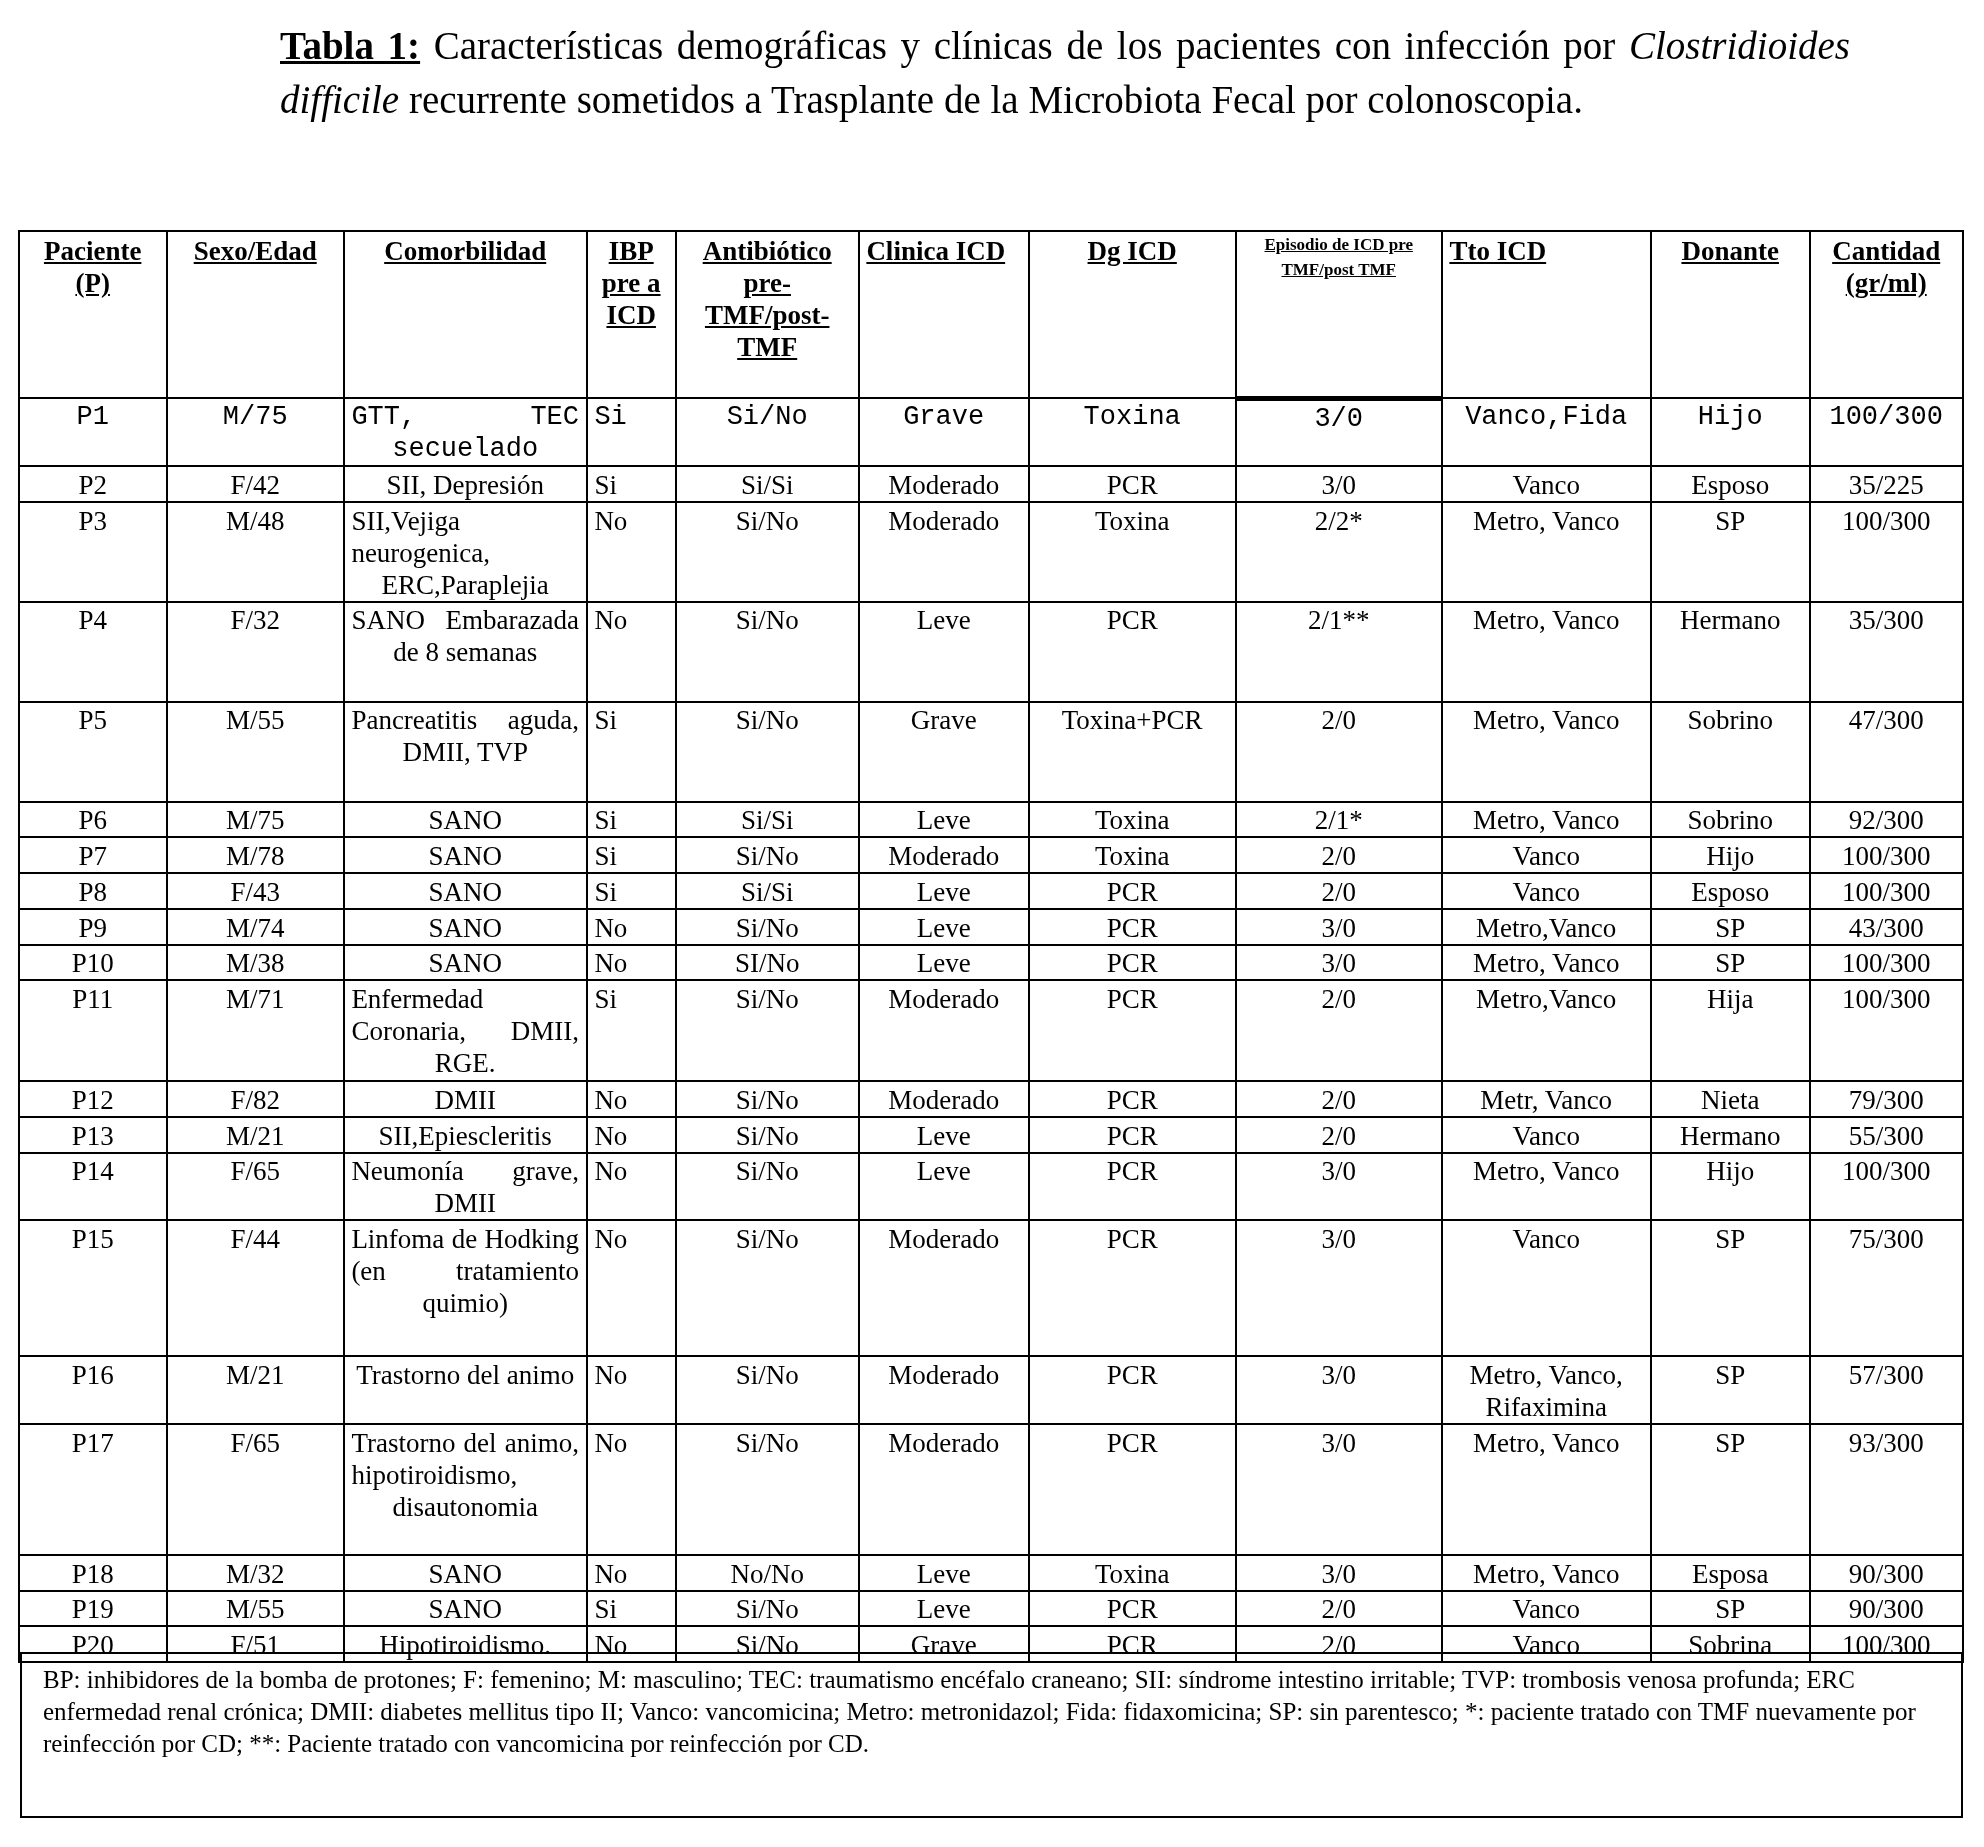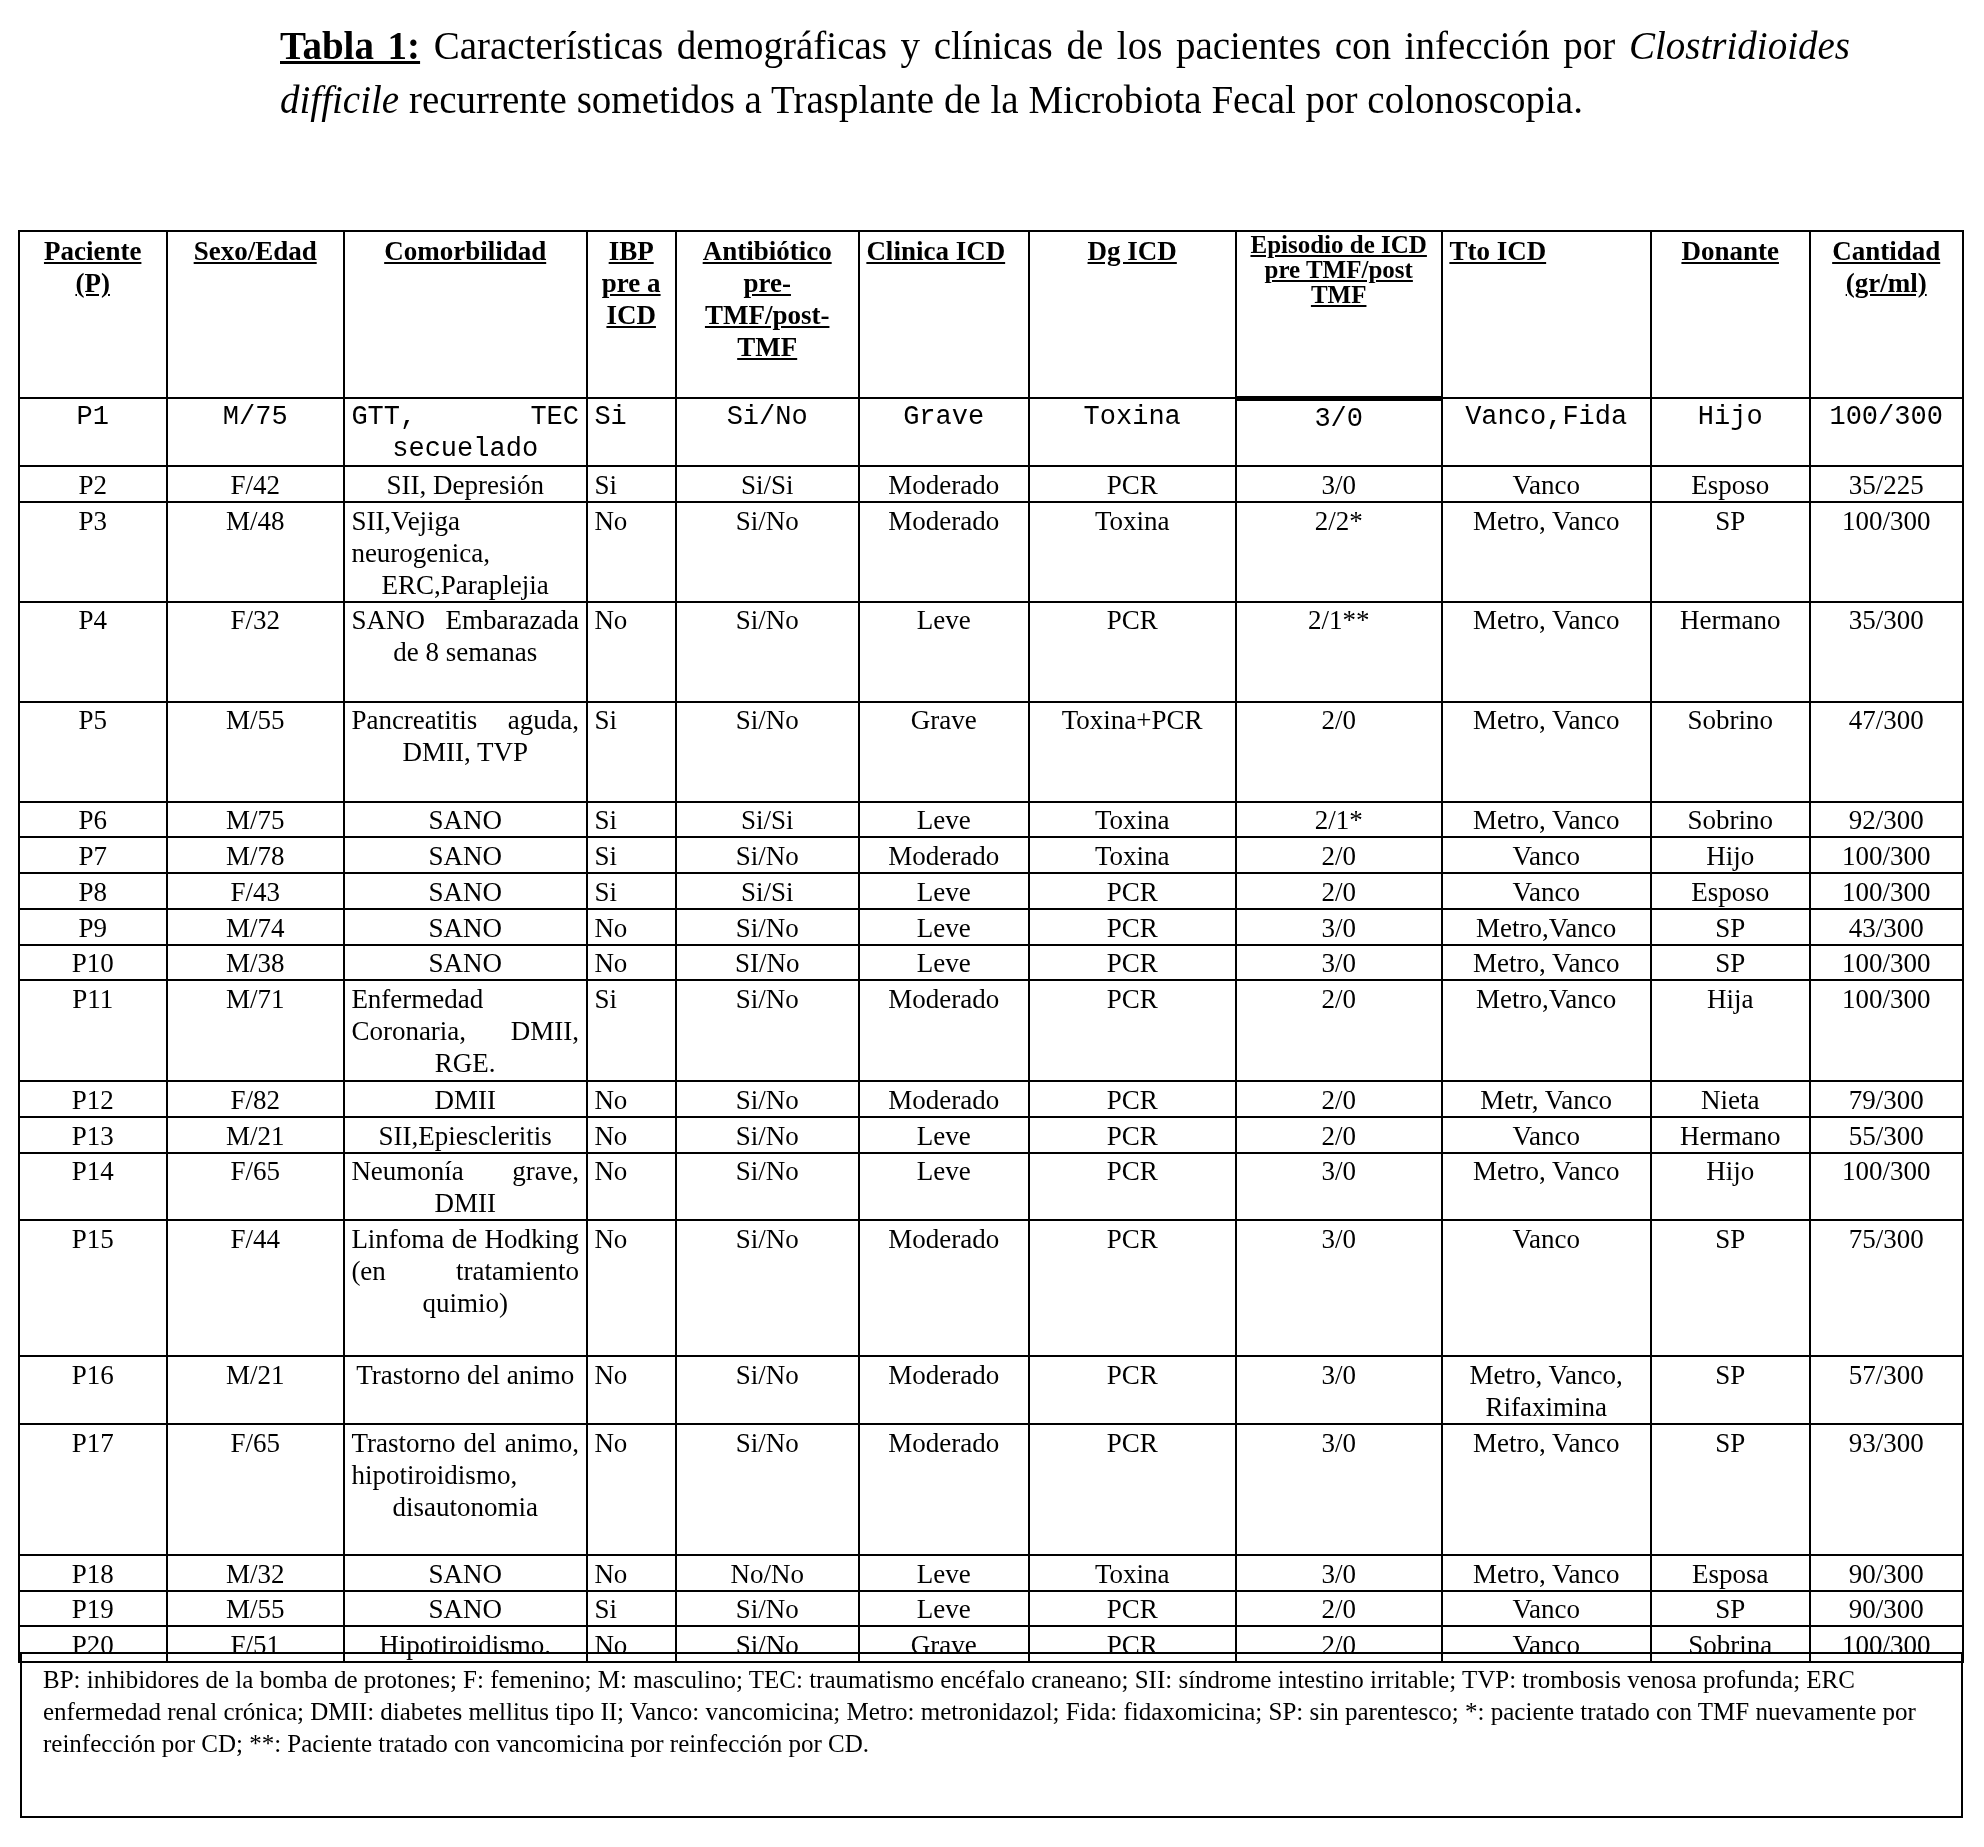--- a/index.html
+++ b/index.html
@@ -7,21 +7,21 @@
          font-family:"Liberation Serif", "DejaVu Serif", serif; color:#000; }
   .caption { position:absolute; left:280px; top:18.6px; width:1570px;
              font-size:39px; line-height:54px; text-align:justify; text-align-last:left; }
   .caption .lbl { font-weight:bold; text-decoration:underline; }
   .caption em { font-style:italic; }
   table.data { position:absolute; left:17.7px; top:230px; width:1946px;
                border-collapse:collapse; table-layout:fixed; font-size:27px; line-height:32px; }
   table.data th, table.data td { border:2.5px solid #000; vertical-align:top; padding:1.7px 6.7px 0 6.7px; }
   table.data th { font-weight:bold; text-decoration:underline; text-align:center; height:162px; font-size:27px; line-height:32px; padding-top:3.4px;}
   table.data th.left { text-align:left; }
-  table.data th.ep { font-size:25px; line-height:25px; border-bottom:5px solid #000; padding-top:0;}
+  table.data th.ep { font-size:17px; line-height:25px; border-bottom:5px solid #000; padding-top:0;}
   table.data td { text-align:center; }
   table.data td.left { text-align:left; }
   table.data td.just { text-align:justify; text-align-last:center; }
   .notes { position:absolute; left:20px; top:1652px; width:1906px; height:152px;
            border:2.5px solid #000; padding:10px 12px 0 21px; font-size:25px; line-height:32px; }
 </style>
 </head>
 <body>
 
 <div class="caption">

